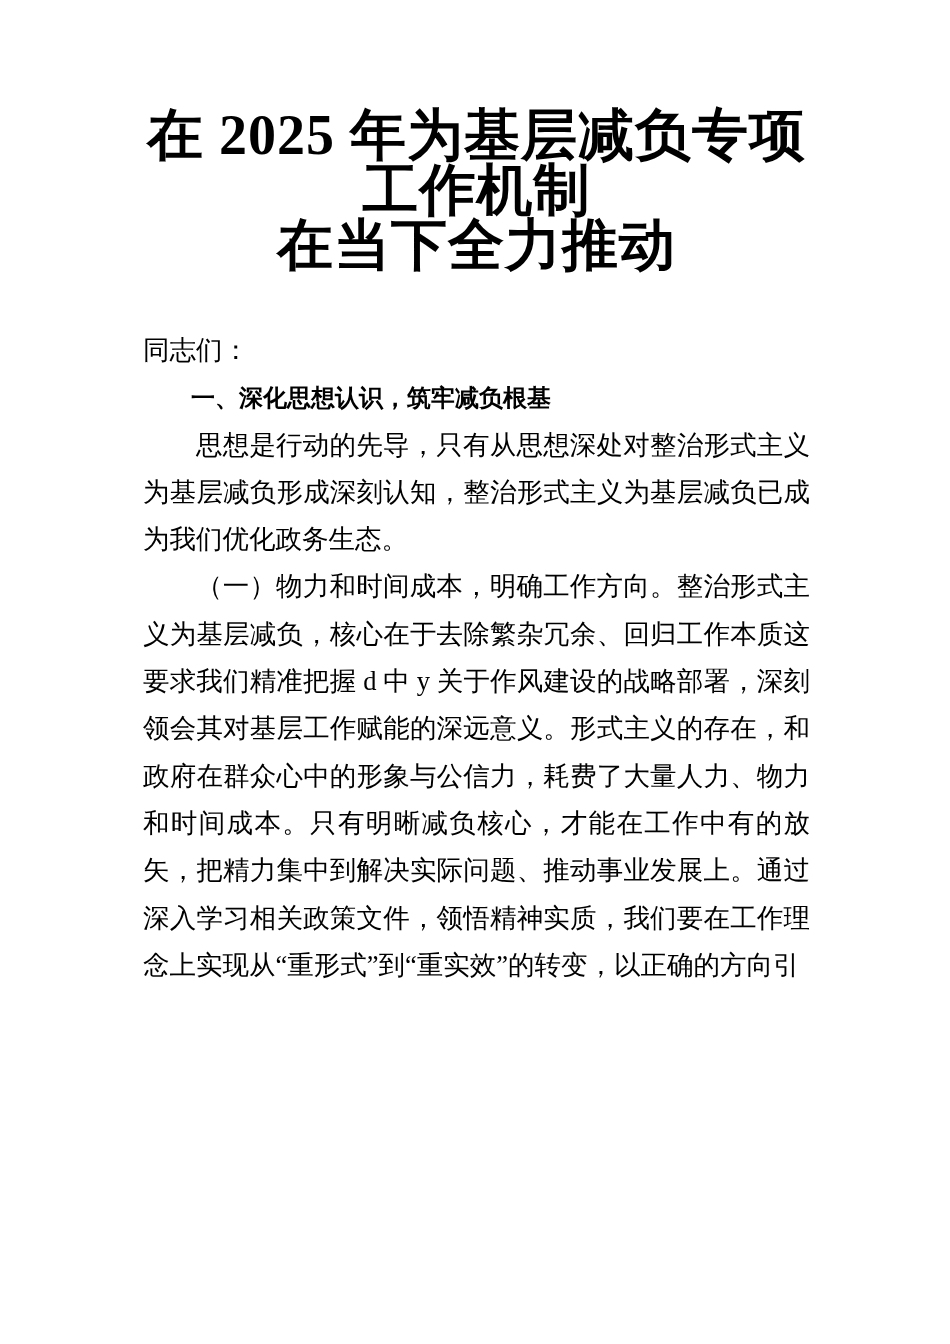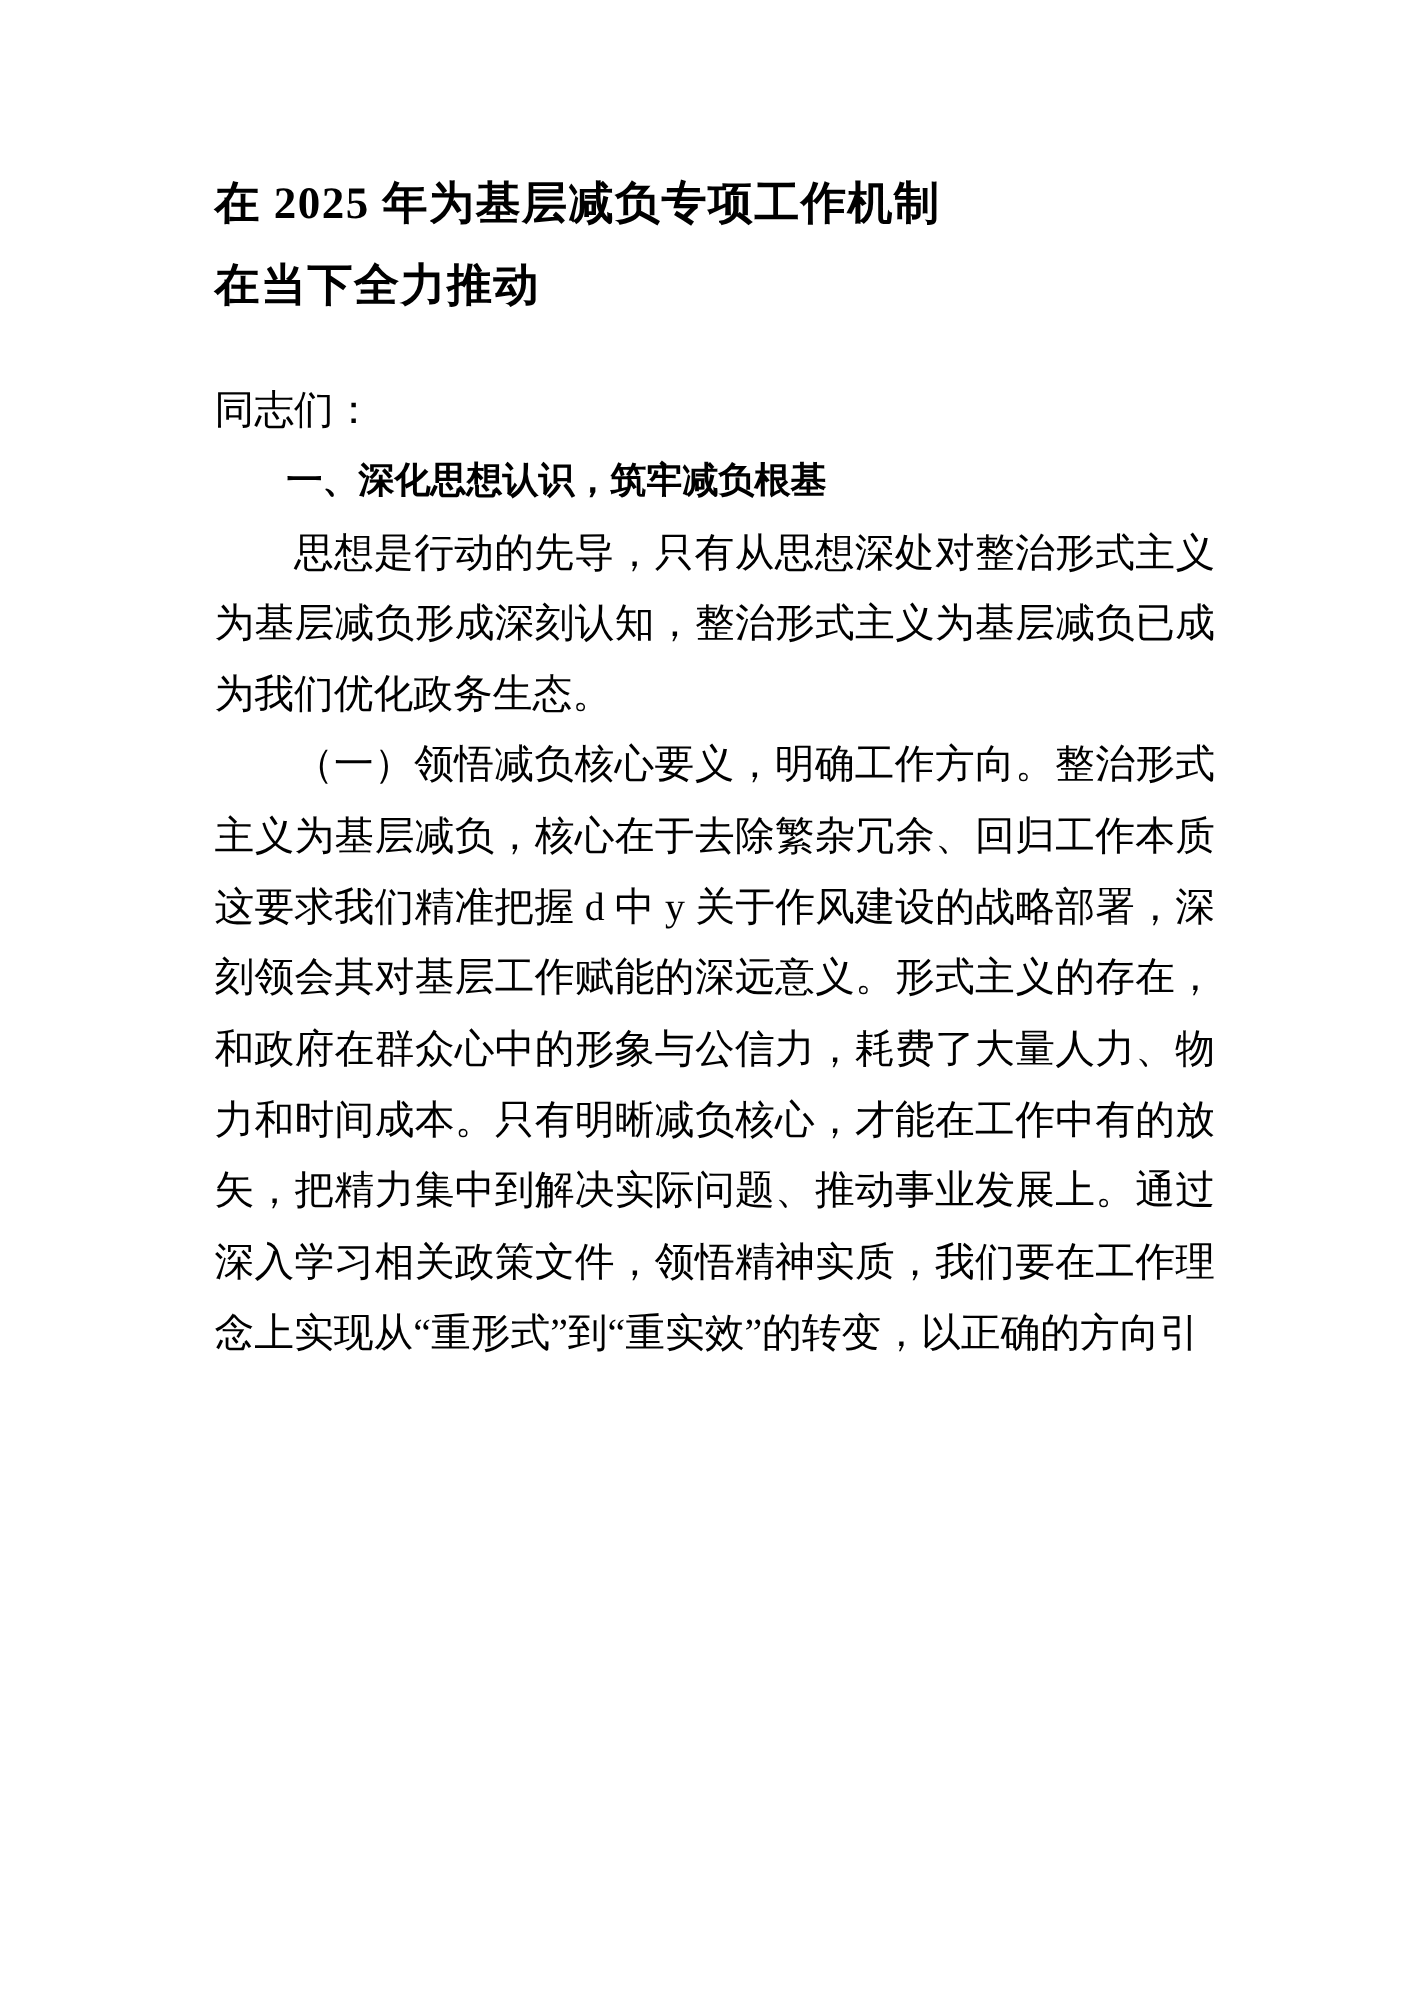--- a/index.html
+++ b/index.html
@@ -11,28 +11,29 @@
     position: relative;
     width: 950px;
     height: 1344px;
     background: #ffffff;
     color: #000000;
     overflow: hidden;
     font-family: "Liberation Serif", serif;
   }
   .title {
     margin: 108px 140px 0 143px;
-    font-size: 30px;
+    text-align: center;
+    font-size: 56px;
     line-height: 55px;
     font-weight: 700;
     letter-spacing: 1px;
     font-family: "Liberation Serif", serif;
   }
   .body-text {
-    margin: 32px 140px 0 143px;
+    margin: 54px 140px 0 143px;
     width: 667px;
     font-size: 26.5px;
     line-height: 47.3px;
     text-align: justify;
     text-justify: inter-ideograph;
   }
   .body-text p {
     margin: 0;
     padding: 0;
   }
@@ -65,17 +66,17 @@
 
   <div class="body-text">
 
     <p class="salutation">同志们：</p>
 
 
     <p class="heading1">一、深化思想认识，筑牢减负根基</p>
 
     <p class="para">思想是行动的先导，只有从思想深处对整治形式主义为基层减负形成深刻认知，整治形式主义为基层减负已成为我们优化政务生态。</p>
 
-    <p class="para"><span class="lead">（一）领悟减负核心要义，明确工作方向。</span><span>整治形式主义为基层减负，核心在于去除繁杂冗余、回归工作本质这要求我们精准把握 d 中 y 关于作风建设的战略部署，深刻领会其对基层工作赋能的深远意义。形式主义的存在，和政府在群众心中的形象与公信力，耗费了大量人力、物力和时间成本。只有明晰减负核心，才能在工作中有的放矢，把精力集中到解决实际问题、推动事业发展上。通过深入学习相关政策文件，领悟精神实质，我们要在工作理念上实现从“重形式”到“重实效”的转变，以正确的方向引</span></p>
+    <p class="para"><span class="lead">（一）物力和时间成本，明确工作方向。</span><span>整治形式主义为基层减负，核心在于去除繁杂冗余、回归工作本质这要求我们精准把握 d 中 y 关于作风建设的战略部署，深刻领会其对基层工作赋能的深远意义。形式主义的存在，和政府在群众心中的形象与公信力，耗费了大量人力、物力和时间成本。只有明晰减负核心，才能在工作中有的放矢，把精力集中到解决实际问题、推动事业发展上。通过深入学习相关政策文件，领悟精神实质，我们要在工作理念上实现从“重形式”到“重实效”的转变，以正确的方向引</span></p>
 
   </div>
 
 </div>
 
 </body></html>

